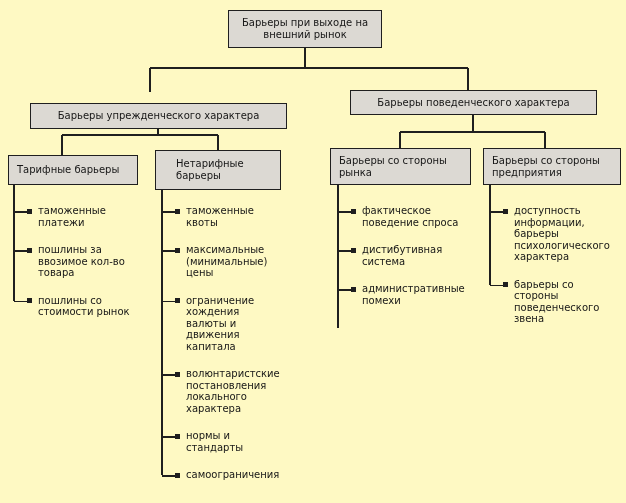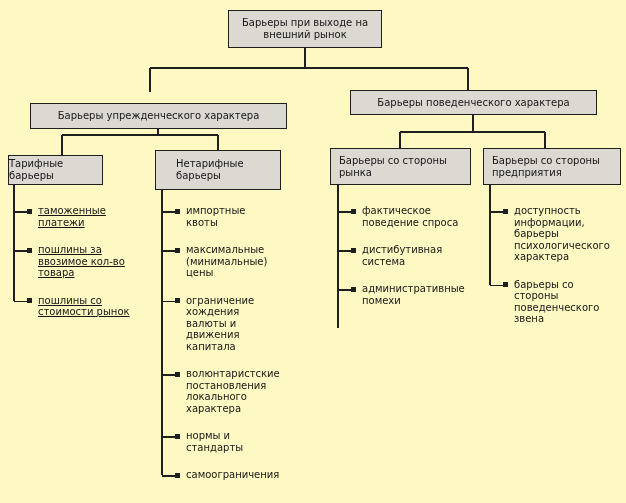--- a/index.html
+++ b/index.html
@@ -22,27 +22,27 @@
     align-items: center;
     font-size: 10px;
     line-height: 1.2;
   }
   .box.center { justify-content: center; text-align: center; padding: 2px 4px; }
   .box.leftpad { justify-content: flex-start; text-align: left; }
 
   .box-root        { left: 228px; top: 10px;  width: 154px; height: 38px; }
   .box-preventive  { left: 30px;  top: 103px;  width: 257px; height: 26px; }
   .box-behavioral  { left: 350px; top: 90px;  width: 247px; height: 25px; }
-  .box-tariff      { left: 8px;   top: 155px; width: 95px; height: 30px; }
+  .box-tariff      { left: 8px;   top: 155px; width: 130px; height: 30px; padding-left: 8px; }
   .box-nontariff   { left: 155px; top: 150px; width: 126px; height: 40px; padding-left: 20px; padding-right: 6px; }
   .box-market      { left: 330px; top: 148px; width: 141px; height: 37px; padding-left: 8px; }
   .box-enterprise  { left: 483px; top: 148px; width: 138px; height: 37px; padding-left: 8px; }
 
   .list { position: absolute; font-size: 10px; line-height: 1.15; }
-  .list-tariff     { left: 14px;  top: 205px; width: 120px; text-decoration: underline; }
+  .list-tariff     { left: 14px;  top: 205px; width: 120px; }
   .list-nontariff  { left: 162px; top: 205px; width: 118px; }
   .list-market     { left: 338px; top: 205px; width: 130px; }
   .list-enterprise { left: 490px; top: 205px; width: 124px; }
 
   .item { position: relative; padding-left: 24px; margin-bottom: 16px; }
   .item::before {
     content: "";
     position: absolute;
     left: 0; top: 6px;
     width: 15px; height: 1.5px;
@@ -125,21 +125,21 @@
     </div>
     <div class="item">
       <span class="bullet"></span>
       <span>пошлины со стоимости рынок</span>
     </div>
   </div>
 
   <div class="list list-nontariff">
     <div class="item">
       <span class="bullet"></span>
-      <span>импортные квоты</span>
+      <span>таможенные квоты</span>
     </div>
     <div class="item">
       <span class="bullet"></span>
       <span>максимальные (минимальные) цены</span>
     </div>
     <div class="item">
       <span class="bullet"></span>
       <span>ограничение хождения валюты и движения капитала</span>
     </div>
     <div class="item">

